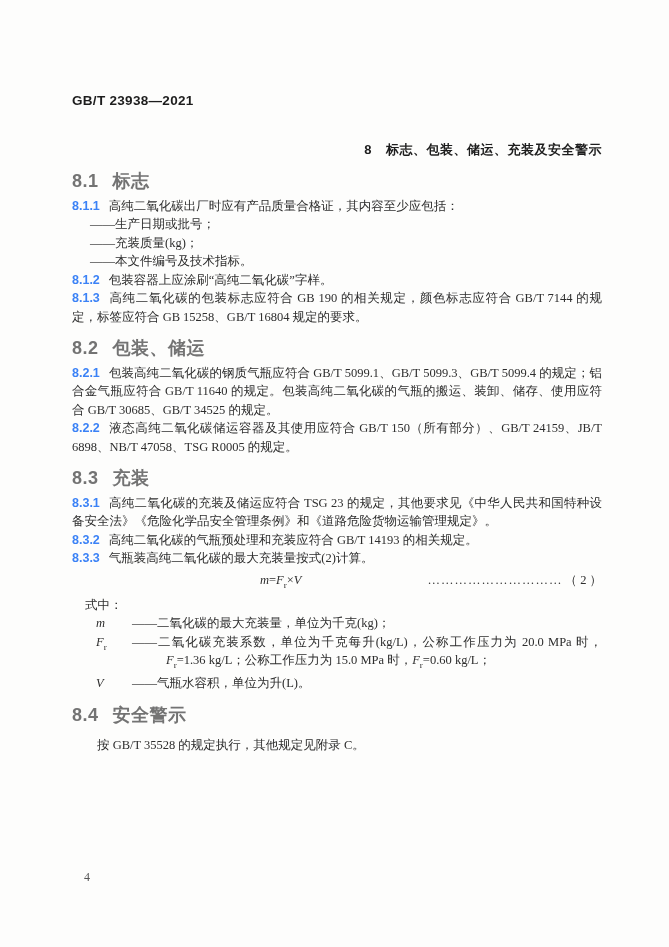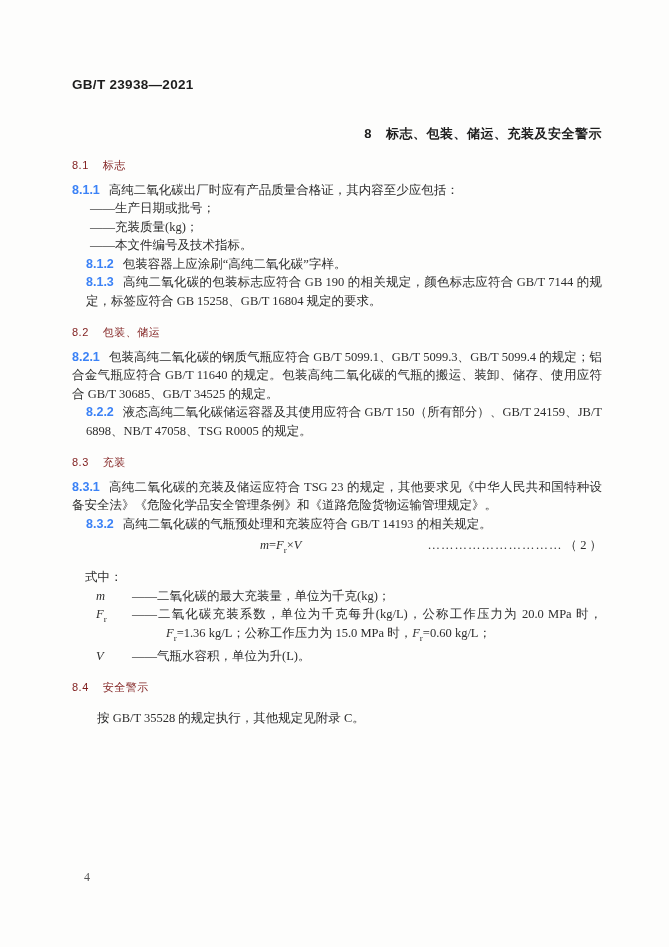--- a/index.html
+++ b/index.html
@@ -9,59 +9,59 @@
     margin: 0 auto;
     background: #fdfdfc;
     color: #2d2d2d;
     font-family: "Liberation Serif", "DejaVu Serif", serif;
     font-size: 12.5px;
     line-height: 18.5px;
     overflow: hidden;
   }
   .content {
     position: absolute;
-    top: 76px; left: 72px;
+    top: 92px; left: 72px;
     width: 530px;
   }
   .doc-header {
     font-family: "Liberation Sans", "DejaVu Sans", sans-serif;
     font-weight: bold;
     font-size: 13.5px;
     color: #1d1d1d;
     letter-spacing: 0.3px;
   }
   .h1 {
     font-family: "Liberation Sans", "DejaVu Sans", sans-serif;
     font-weight: bold;
     font-size: 13px;
     color: #1d1d1d;
     margin-top: 30px;
     letter-spacing: 0.5px;
     text-align: right;
   }
   .h2 {
     font-family: "Liberation Sans", "DejaVu Sans", sans-serif;
-    font-weight: normal;
-    font-size: 11px;
-    color: #7f1d1d;
+    font-weight: bold;
+    font-size: 18px;
+    color: #737373;
     margin-top: 13px;
     letter-spacing: 0.5px;
   }
   .h1 .sec-num, .h2 .sec-num { margin-right: 14px; }
   .clause {
     margin-top: 6px;
     text-align: justify;
   }
   .clause .cl-num {
     font-family: "Liberation Sans", "DejaVu Sans", sans-serif;
     font-weight: bold;
     color: #3b82f6;
     margin-right: 9px;
   }
-  .clause.tight { margin-top: 0; margin-left: 14px; }
+  .clause.tight { margin-top: 0; }
   .dash-list { margin: 0; padding: 0; list-style: none; }
   .dash-list li { padding-left: 18px; text-align: justify; }
   .formula-row {
     position: relative;
     height: 22px;
     margin-top: 3px;
     text-align: center;
   }
   .formula {
     position: absolute;
@@ -70,21 +70,21 @@
   }
   .formula i, .var { font-style: italic; font-family: "Liberation Serif", "DejaVu Serif", serif; }
   .formula sub, .def-term sub, .def-body sub { font-size: 9px; }
   .leader {
     position: absolute;
     right: 0; top: 0;
     white-space: nowrap;
   }
   .leader .dots { letter-spacing: 1px; color: #3a3a3a; }
   .leader .eq-num { margin-left: 2px; }
-  .where-line { padding-left: 13px; margin-top: 10px; }
+  .where-line { padding-left: 13px; margin-top: 3px; }
   .def-row { display: flex; padding-left: 24px; }
   .def-term { flex: 0 0 36px; }
   .def-body { flex: 1; padding-left: 34px; text-indent: -34px; text-align: justify; }
   .p-indent { margin-top: 12px; text-indent: 25px; }
   .page-number {
     position: absolute;
     left: 84px; top: 868px;
     font-size: 12px;
     color: #555;
     font-family: "Liberation Serif", "DejaVu Serif", serif;
@@ -141,20 +141,23 @@
     </div>
 
     <div class="clause">
       <span class="cl-num">8.3.1</span><span>高纯二氧化碳的充装及储运应符合 TSG 23 的规定，其他要求见《中华人民共和国特种设备安全法》《危险化学品安全管理条例》和《道路危险货物运输管理规定》。</span>
     </div>
 
     <div class="clause tight">
       <span class="cl-num">8.3.2</span><span>高纯二氧化碳的气瓶预处理和充装应符合 GB/T 14193 的相关规定。</span>
     </div>
 
+    <div class="clause tight">
+      <span class="cl-num">8.3.3</span><span>气瓶装高纯二氧化碳的最大充装量按式(2)计算。</span>
+    </div>
 
     <div class="formula-row">
       <span class="formula"><i>m</i><span>=</span><i>F</i><sub>r</sub><span>×</span><i>V</i></span>
       <span class="leader"><span class="dots">…………………………</span><span class="eq-num">（ 2 ）</span></span>
     </div>
 
     <div class="where-line">式中：</div>
 
     <div class="def-row">
       <span class="def-term"><i class="var">m</i></span>

